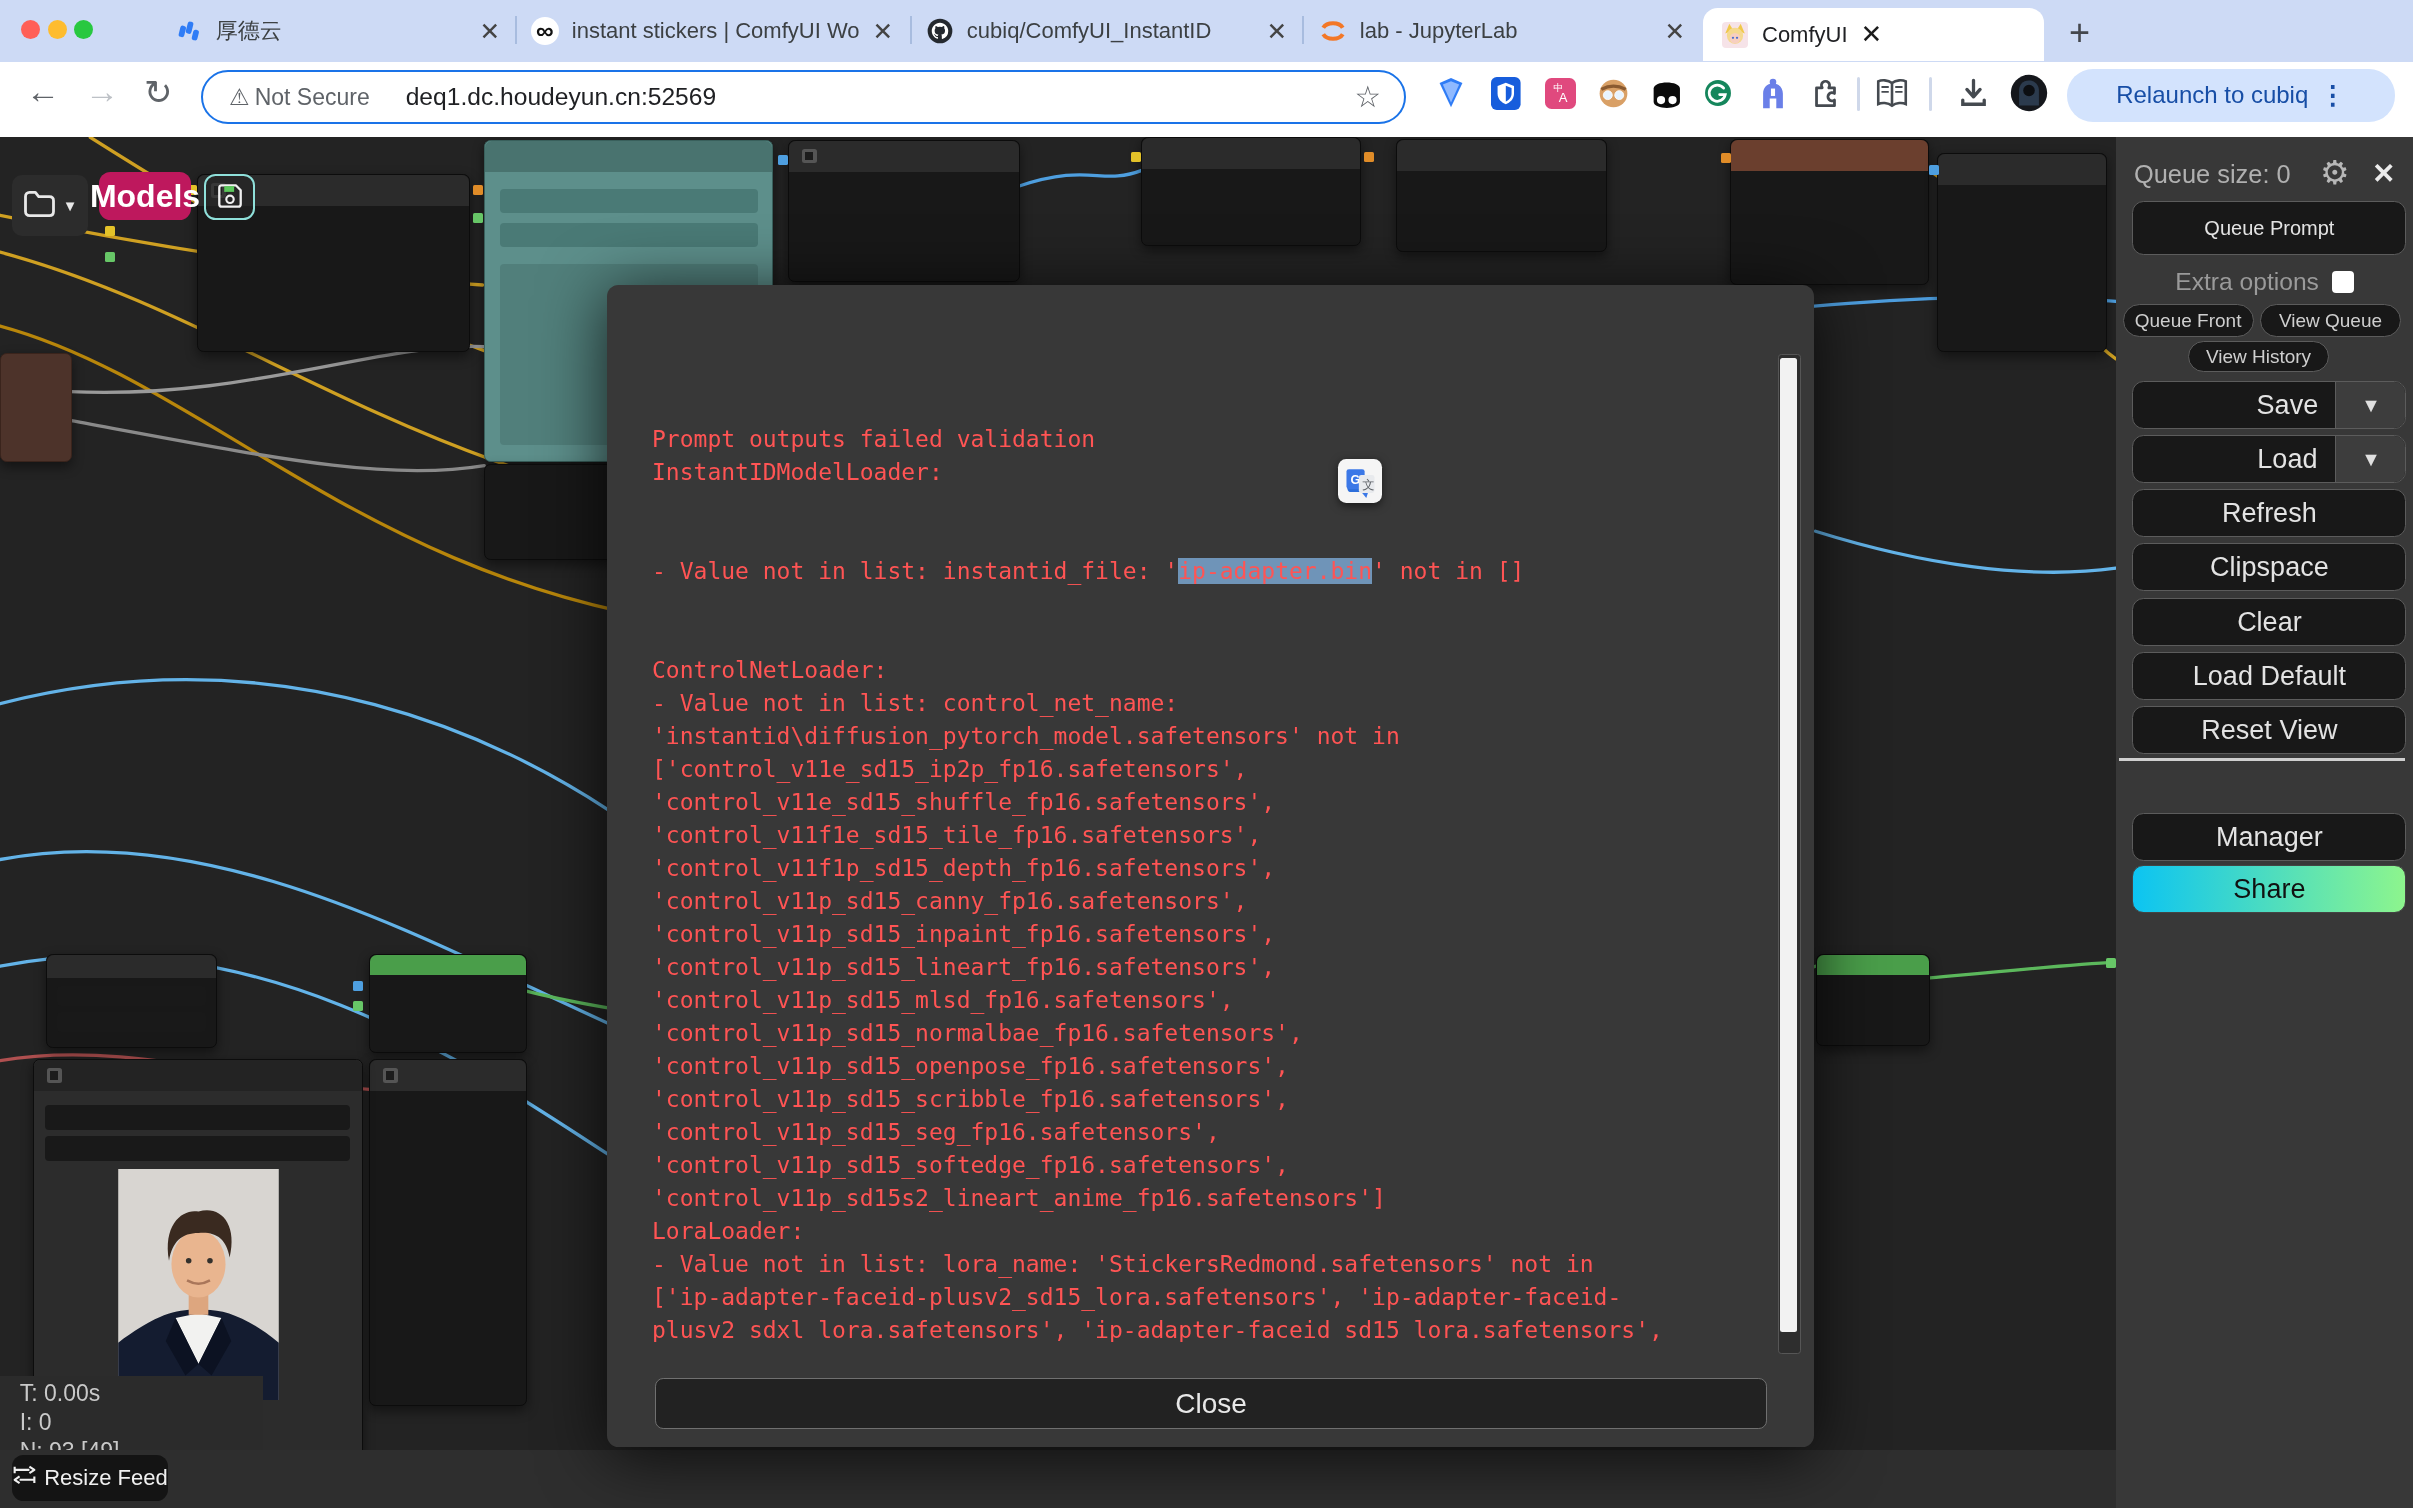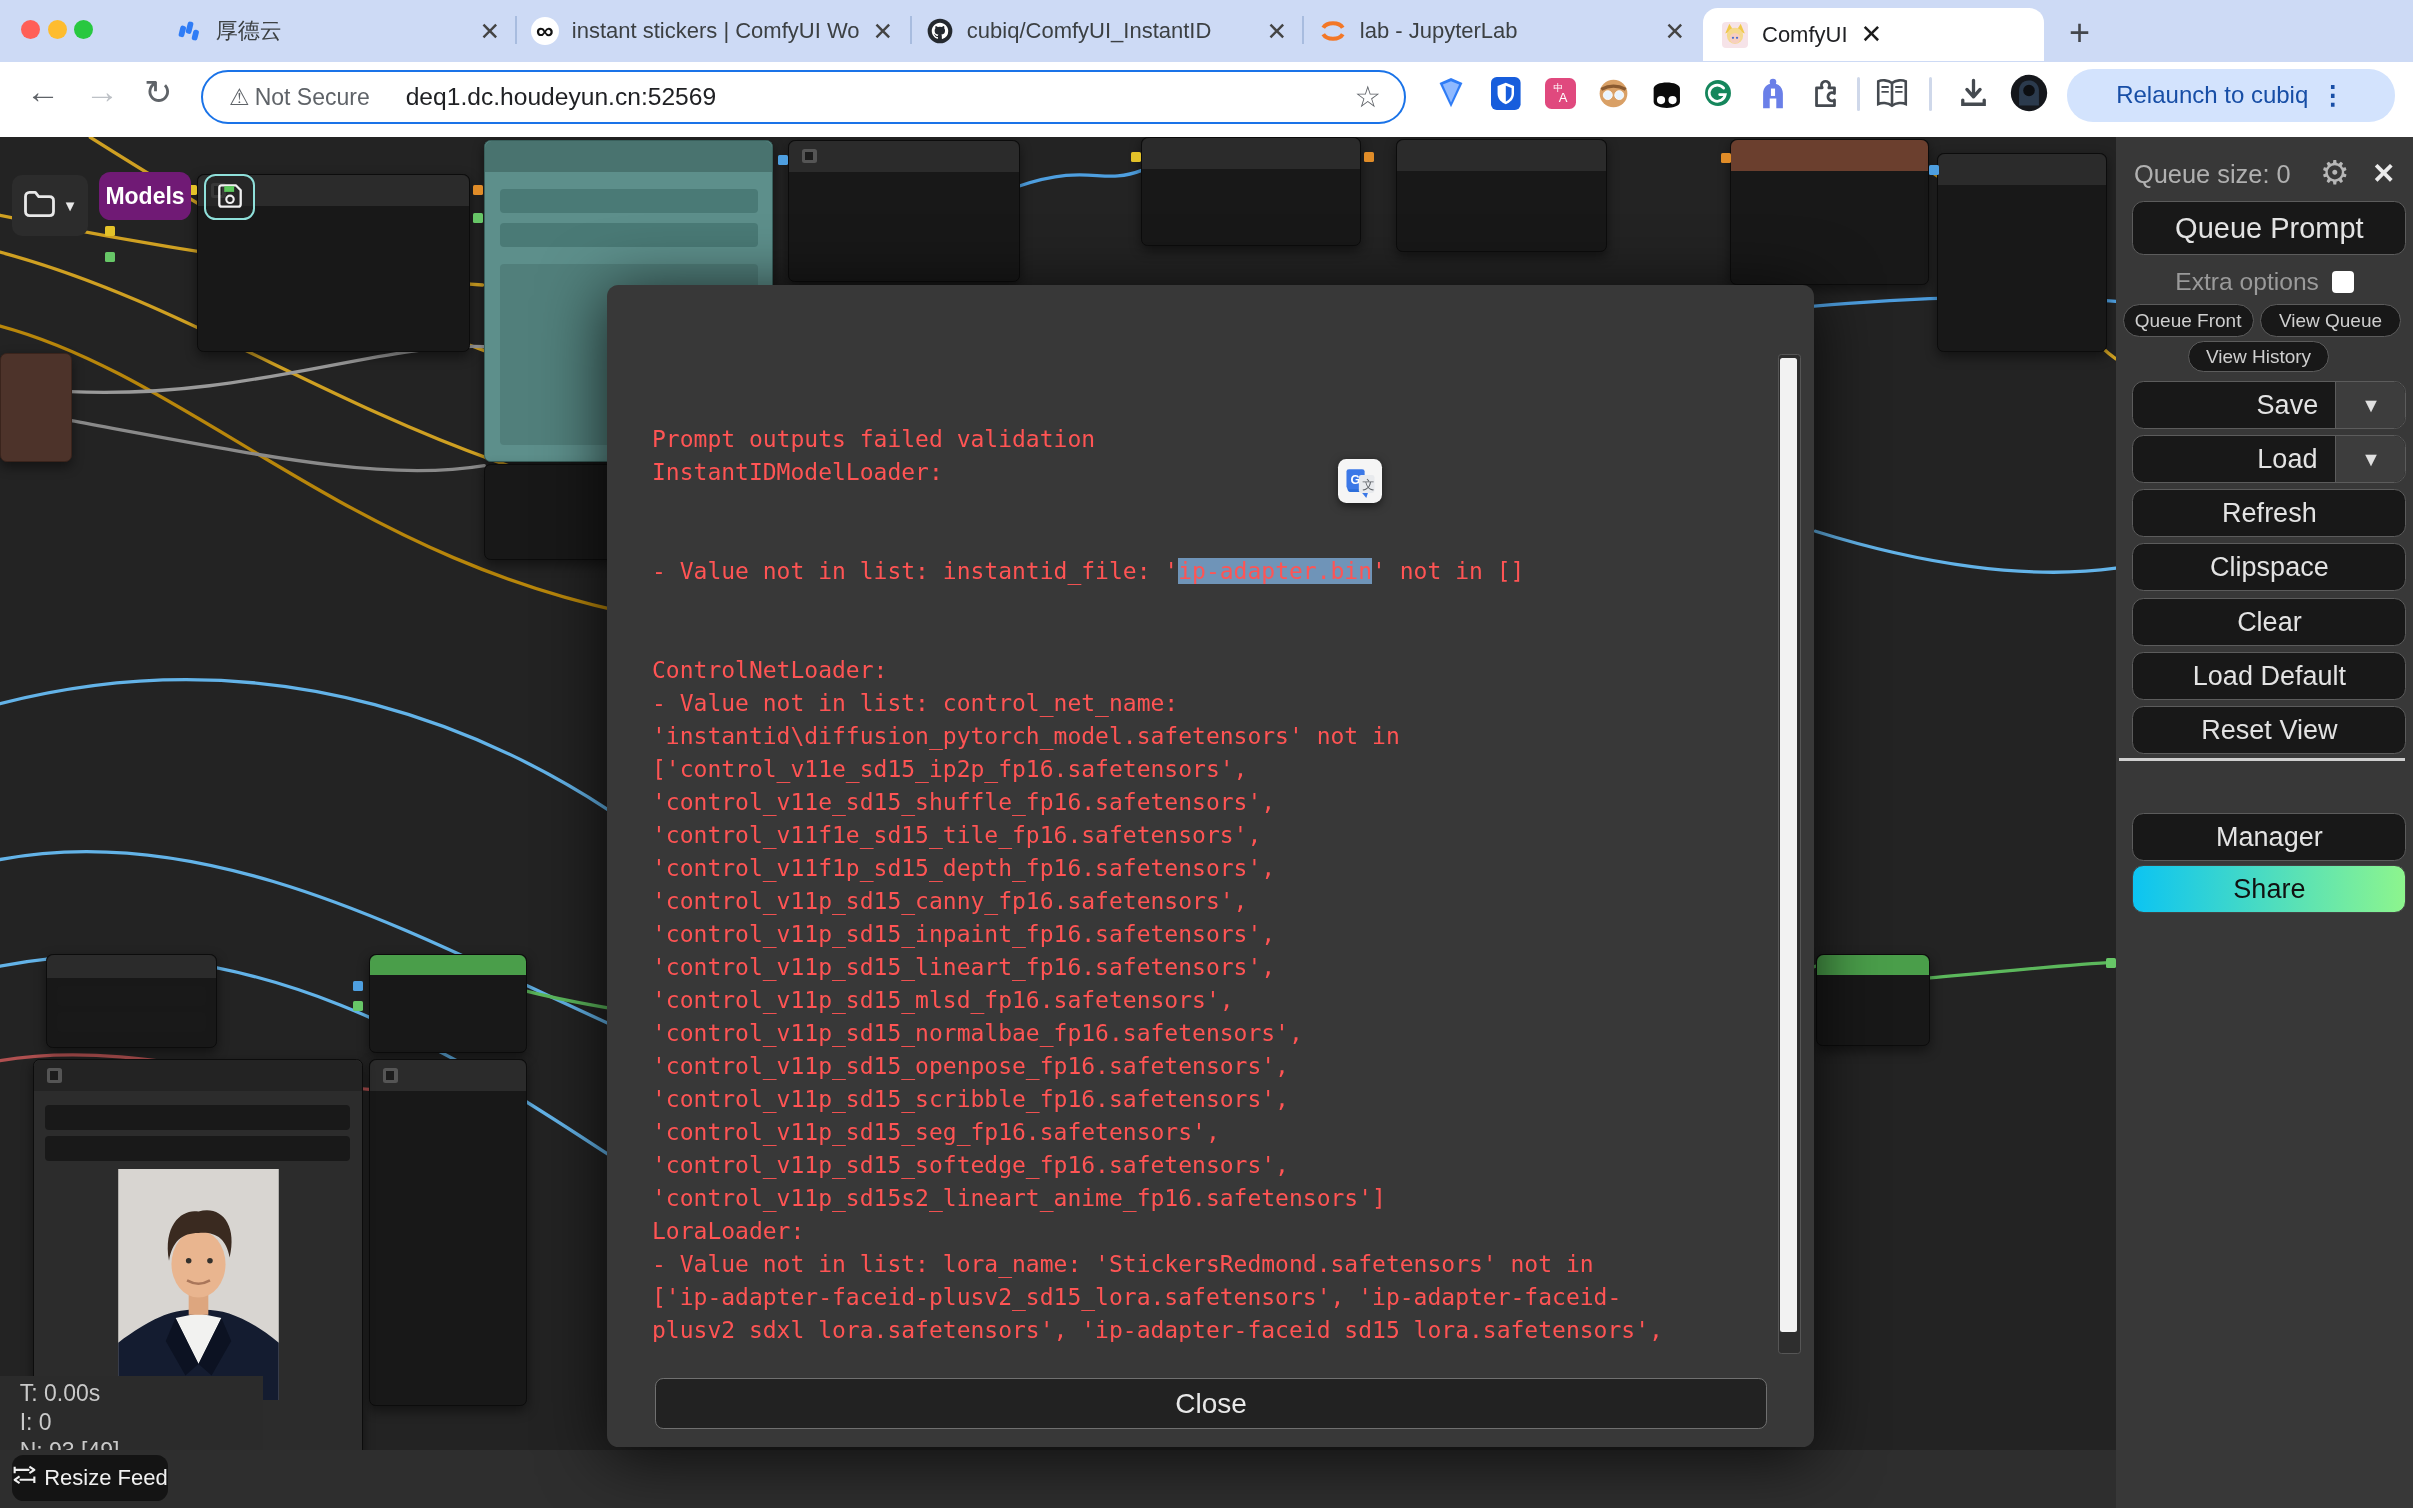--- a/index.html
+++ b/index.html
@@ -336,21 +336,21 @@
     <div class="dot" style="left:353px;top:864px;background:#67c667;"></div>
     <div class="dot" style="left:2106px;top:821px;background:#67c667;"></div>
     <div class="dot" style="left:1803px;top:795px;background:#4e9fe0;"></div>
 
     <div class="abs" style="left:12.3px;top:38px;width:76px;height:61px;background:#2c2c2c;border-radius:9.9px;display:flex;align-items:center;justify-content:center;gap:6.6px;">
       <span><svg width="33" height="28" viewBox="0 0 40 34">
             <path d="M3 8 C3 5 5 3 8 3 H15 L19 8 H32 C35 8 37 10 37 13 V26 C37 29 35 31 32 31 H8 C5 31 3 29 3 26 Z" fill="none" stroke="#e8e8e8" stroke-width="3.4" stroke-linejoin="round"></path>
           </svg></span>
       <span style="color:#e8e8e8;font-size:14.8px;">▼</span>
     </div>
-    <div class="abs" style="left:99px;top:35px;width:92px;height:48px;background:#701a75;border-radius:11.5px;display:flex;align-items:center;justify-content:center;color:#fff;font-size:23px;font-weight:bold;">Models</div>
+    <div class="abs" style="left:99px;top:35px;width:92px;height:48px;background:#be185d;border-radius:11.5px;display:flex;align-items:center;justify-content:center;color:#fff;font-size:32px;font-weight:bold;">Models</div>
     <div class="abs" style="left:204px;top:37px;width:51px;height:46px;border:2.5px solid #8fe0da;border-radius:11.5px;box-sizing:border-box;background:rgba(35,35,35,.6);display:flex;align-items:center;justify-content:center;">
       <span><svg width="28" height="28" viewBox="0 0 34 34">
             <path d="M4 7 C4 5 5 4 7 4 H24 L30 10 V27 C30 29 29 30 27 30 H7 C5 30 4 29 4 27 Z" fill="none" stroke="#f0f0f0" stroke-width="2.8" stroke-linejoin="round"></path>
             <rect x="10" y="5" width="12" height="7" fill="#5cc85c"></rect>
             <circle cx="17" cy="21" r="4.5" fill="none" stroke="#f0f0f0" stroke-width="2.6"></circle>
           </svg></span>
     </div>
 
     <div class="abs" style="left:0;top:1239px;width:263px;height:74px;background:#2b2b2b;padding:3.3px 0 0 19.7px;box-sizing:border-box;overflow:hidden;">
       <div class="statsrow">T: 0.00s</div>
@@ -363,21 +363,21 @@
             <path d="M2 2 V10 M2 6 H20 M20 2 L26 6 L20 10 M26 14 V22 M26 18 H8 M8 14 L2 18 L8 22" stroke="#f0f0f0" stroke-width="2.6" fill="none" stroke-linejoin="round"></path>
           </svg></span>
       <span>Resize Feed</span>
     </div>
 
     <div class="sidebar">
       <div class="abs" style="left:18px;top:23px;color:#b0b0b0;font-size:25.4px;">Queue size: 0</div>
       <div class="abs" style="left:204px;top:16.4px;color:#b7b7b7;font-size:33px;">⚙</div>
       <div class="abs" style="left:256px;top:19.7px;color:#ececec;font-size:28px;font-weight:bold;">✕</div>
 
-      <div class="sbtn" style="top:64px;height:54px;font-size:29px;">Queue Prompt</div>
+      <div class="sbtn" style="top:64px;height:54px;font-size:20px;">Queue Prompt</div>
 
       <div class="abs" style="left:0;top:131px;width:297px;text-align:center;">
         <span style="color:#9a9a9a;font-size:24.6px;">Extra options</span>
         <span style="display:inline-block;width:21.3px;height:21.3px;background:#fff;border-radius:4.1px;vertical-align:-2.5px;margin-left:9.9px;"></span>
       </div>
 
       <div class="minibtn" style="left:6.6px;top:167px;width:131px;">Queue Front</div>
       <div class="minibtn" style="left:144px;top:167px;width:141px;">View Queue</div>
       <div class="minibtn" style="left:72px;top:204px;width:141px;height:31px;">View History</div>
 

